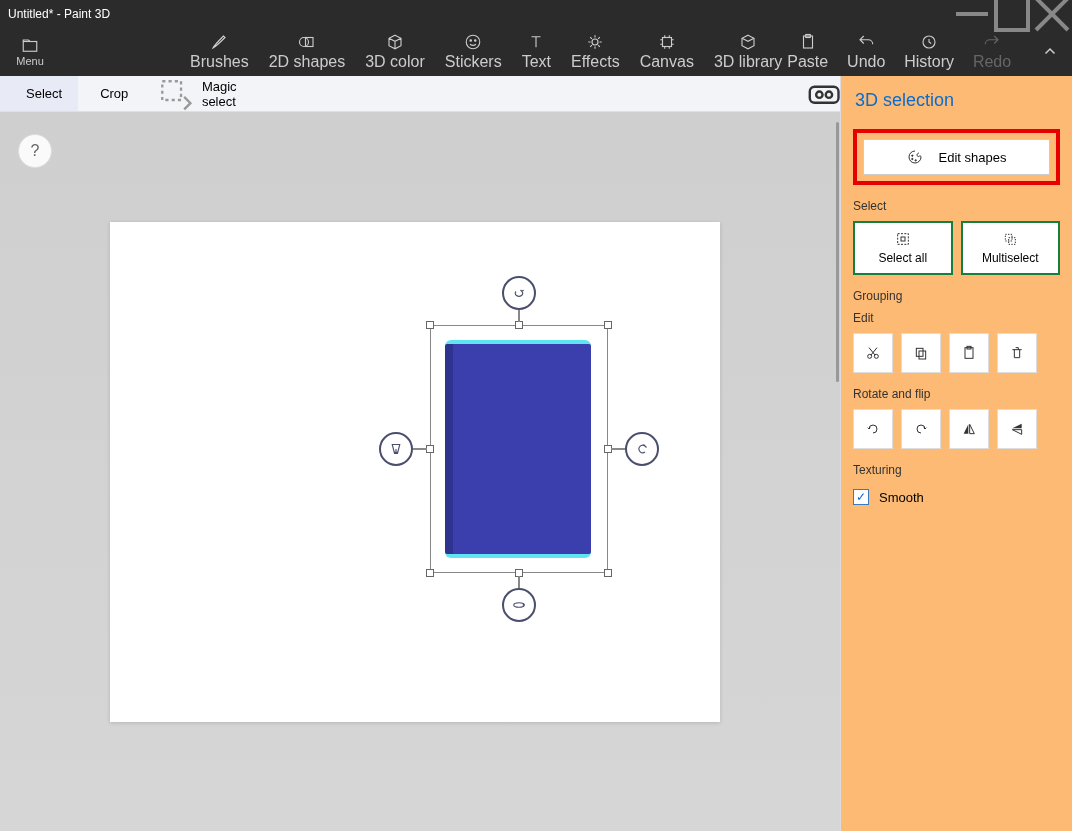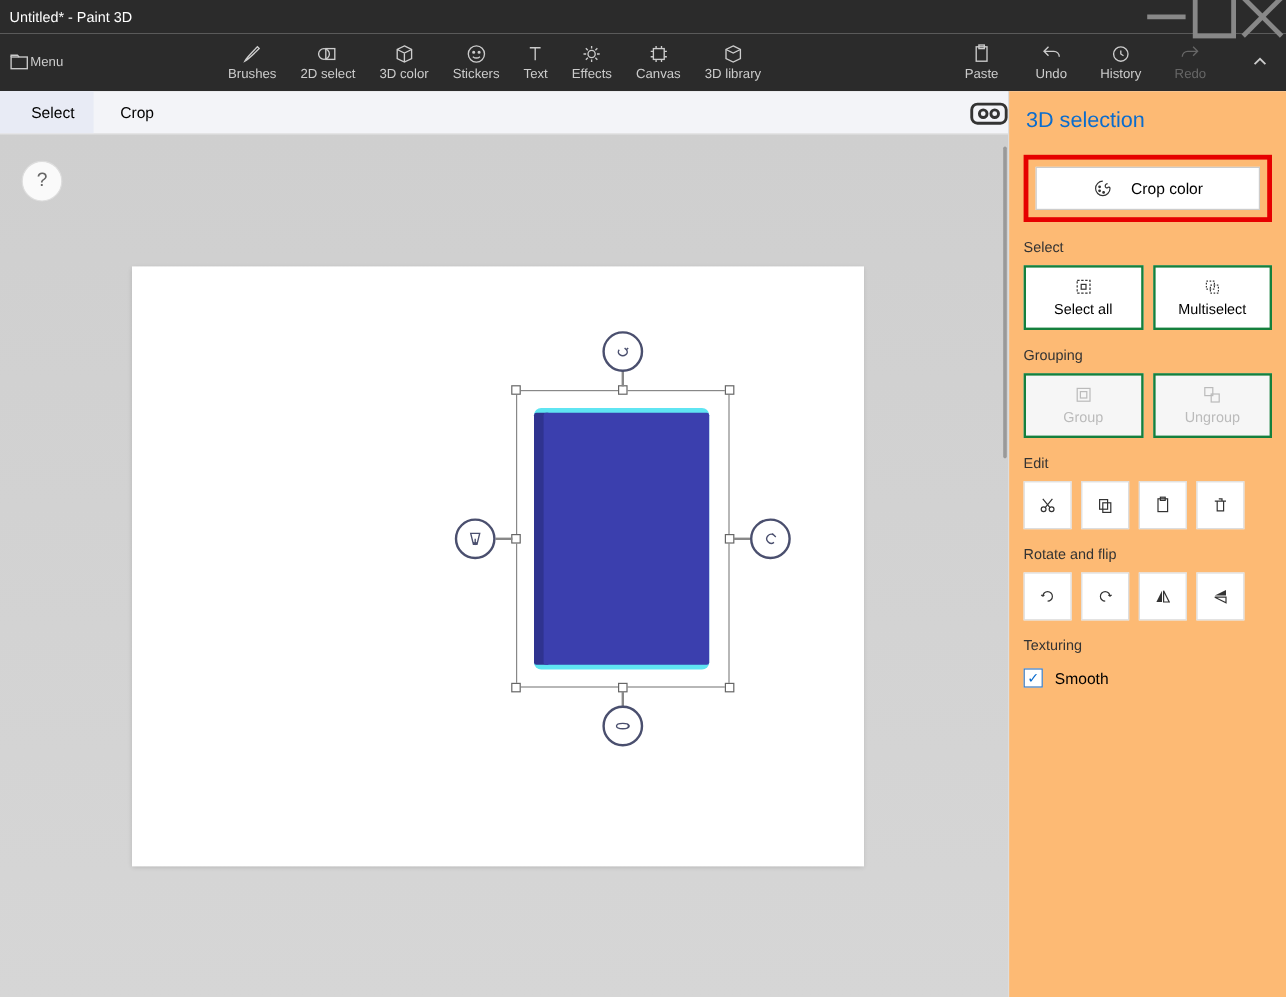--- a/index.html
+++ b/index.html
@@ -5,23 +5,23 @@
   * { box-sizing: border-box; margin: 0; padding: 0; font-family: "Segoe UI", sans-serif; }
   body { width: 1072px; height: 831px; background: #f0f0f0; overflow: hidden; position: relative; }
 
   
   .titlebar { height: 28px; background: #2b2b2b; color: #fff; display: flex; align-items: center; padding: 0 8px; font-size: 12px; position: relative; }
   .titlebar .wincontrols { position: absolute; right: 0; top: 0; display: flex; height: 28px; }
   .titlebar .wincontrols div { width: 40px; display: flex; align-items: center; justify-content: center; color: #888; }
 
   
   .ribbon { height: 48px; background: #2b2b2b; color: #ccc; display: flex; align-items: stretch; }
-  .ribbon .menu-btn { width: 60px; display: flex; flex-direction: row; align-items: center; justify-content: center; font-size: 11px; }
+  .ribbon .menu-btn { width: 60px; display: flex; flex-direction: column; align-items: center; justify-content: center; font-size: 11px; }
   .ribbon .tools { display: flex; margin-left: 130px; gap: 20px; }
-  .ribbon .tool { display: flex; flex-direction: column; align-items: center; justify-content: center; font-size: 11px; gap: 2px; }
+  .ribbon .tool { display: flex; flex-direction: column; align-items: center; justify-content: center; font-size: 16px; gap: 2px; }
   .ribbon .right-tools { margin-left: auto; display: flex; gap: 18px; padding-right: 2px; }
   .ribbon .right-tools .tool { min-width: 40px; }
   .ribbon .right-tools .disabled { color: #666; }
   .ribbon svg { width: 18px; height: 18px; }
 
   
   .subbar { height: 36px; background: #f3f4f8; display: flex; align-items: center; border-bottom: 1px solid #e0e0e0; }
   .subbar .sel { background: #e8ebf5; padding: 0 16px; height: 100%; display: flex; align-items: center; gap: 10px; font-size: 13px; }
   .subbar .sub-item { display: flex; align-items: center; gap: 8px; padding: 0 14px; font-size: 13px; color: #000000; }
   .subbar .right { margin-left: auto; display: flex; align-items: center; gap: 14px; padding-right: 16px; }
@@ -111,21 +111,21 @@
       <svg viewBox="0 0 24 24" fill="none" stroke="#ccc" stroke-width="1.5">
           <path d="M4 20 C6 16 14 8 18 4 L20 6 C16 10 8 18 4 20 Z"></path>
         </svg>
       <span>Brushes</span>
     </div>
     <div class="tool">
       <svg viewBox="0 0 24 24" fill="none" stroke="#ccc" stroke-width="1.5">
           <circle cx="8" cy="12" r="6"></circle>
           <rect x="10" y="6" width="10" height="12"></rect>
         </svg>
-      <span>2D select</span>
+      <span>2D shapes</span>
     </div>
     <div class="tool">
       <svg viewBox="0 0 24 24" fill="none" stroke="#ccc" stroke-width="1.5">
           <path d="M12 3 L20 7 V17 L12 21 L4 17 V7 Z M4 7 L12 11 L20 7 M12 11 V21"></path>
         </svg>
       <span>3D color</span>
     </div>
     <div class="tool">
       <svg viewBox="0 0 24 24" fill="none" stroke="#ccc" stroke-width="1.5">
           <circle cx="12" cy="12" r="9"></circle>
@@ -203,20 +203,27 @@
     <svg viewBox="0 0 24 24" fill="none" stroke="#3a6fc0" stroke-width="1.5">
         <path d="M5 3 L19 12 L12 13 L10 20 Z"></path>
       </svg>
     <span>Select</span>
   </div>
   <div class="sub-item">
     <svg viewBox="0 0 24 24" fill="none" stroke="#999" stroke-width="1.5">
         <path d="M6 2 V18 H22 M2 6 H18 V22"></path>
       </svg>
     <span>Crop</span>
+  </div>
+  <div class="sub-item">
+    <svg viewBox="0 0 24 24" fill="none" stroke="#999" stroke-width="1.5">
+        <rect x="4" y="4" width="12" height="12" stroke-dasharray="2 2"></rect>
+        <path d="M18 14 L22 18 L18 22"></path>
+      </svg>
+    <span>Magic select</span>
   </div>
   <div class="right">
     <div class="btn">
       <svg viewBox="0 0 24 24" fill="none" stroke="#333" stroke-width="1.5">
           <rect x="3" y="8" width="18" height="10" rx="3"></rect>
           <circle cx="9" cy="13" r="2"></circle>
           <circle cx="15" cy="13" r="2"></circle>
         </svg>
       <span>Mixed reality</span>
     </div>
@@ -303,21 +310,21 @@
   <h2>3D selection</h2>
 
   <div class="edit-color-box">
     <div class="edit-color-btn">
       <svg viewBox="0 0 24 24" fill="none" stroke="#333" stroke-width="1.5">
           <path d="M12 3 A9 9 0 1 0 21 12 C21 10 19 10 18 11 C17 12 15 11 15 9 C15 7 17 6 18 6"></path>
           <circle cx="8" cy="10" r="1" fill="#333"></circle>
           <circle cx="8" cy="15" r="1" fill="#333"></circle>
           <circle cx="13" cy="17" r="1" fill="#333"></circle>
         </svg>
-      <span>Crop color</span>
+      <span>Edit shapes</span>
     </div>
   </div>
 
   <div class="section-label">Select</div>
   <div class="btn-row">
     <div class="btn-card">
       <svg viewBox="0 0 24 24" fill="none" stroke="#333" stroke-width="1.5">
           <rect x="4" y="4" width="16" height="16" stroke-dasharray="3 2"></rect>
           <rect x="9" y="9" width="6" height="6"></rect>
         </svg>
@@ -326,36 +333,20 @@
     <div class="btn-card">
       <svg viewBox="0 0 24 24" fill="none" stroke="#333" stroke-width="1.5">
           <rect x="5" y="5" width="10" height="10" stroke-dasharray="2 2"></rect>
           <rect x="10" y="10" width="10" height="10" stroke-dasharray="2 2"></rect>
         </svg>
       <span>Multiselect</span>
     </div>
   </div>
 
   <div class="section-label">Grouping</div>
-  <div class="btn-row">
-    <div class="btn-card disabled">
-      <svg viewBox="0 0 24 24" fill="none" stroke="#bbb" stroke-width="1.5">
-          <rect x="4" y="4" width="16" height="16"></rect>
-          <rect x="8" y="8" width="8" height="8"></rect>
-        </svg>
-      <span>Group</span>
-    </div>
-    <div class="btn-card disabled">
-      <svg viewBox="0 0 24 24" fill="none" stroke="#bbb" stroke-width="1.5">
-          <rect x="3" y="3" width="10" height="10"></rect>
-          <rect x="11" y="11" width="10" height="10"></rect>
-        </svg>
-      <span>Ungroup</span>
-    </div>
-  </div>
 
   <div class="section-label">Edit</div>
   <div class="icon-row">
     <div class="icon-card">
         <svg viewBox="0 0 24 24" fill="none" stroke="#333" stroke-width="1.5">
           <circle cx="7" cy="17" r="3"></circle>
           <circle cx="17" cy="17" r="3"></circle>
           <path d="M9 15 L18 4 M15 15 L6 4"></path>
         </svg>
       </div>

